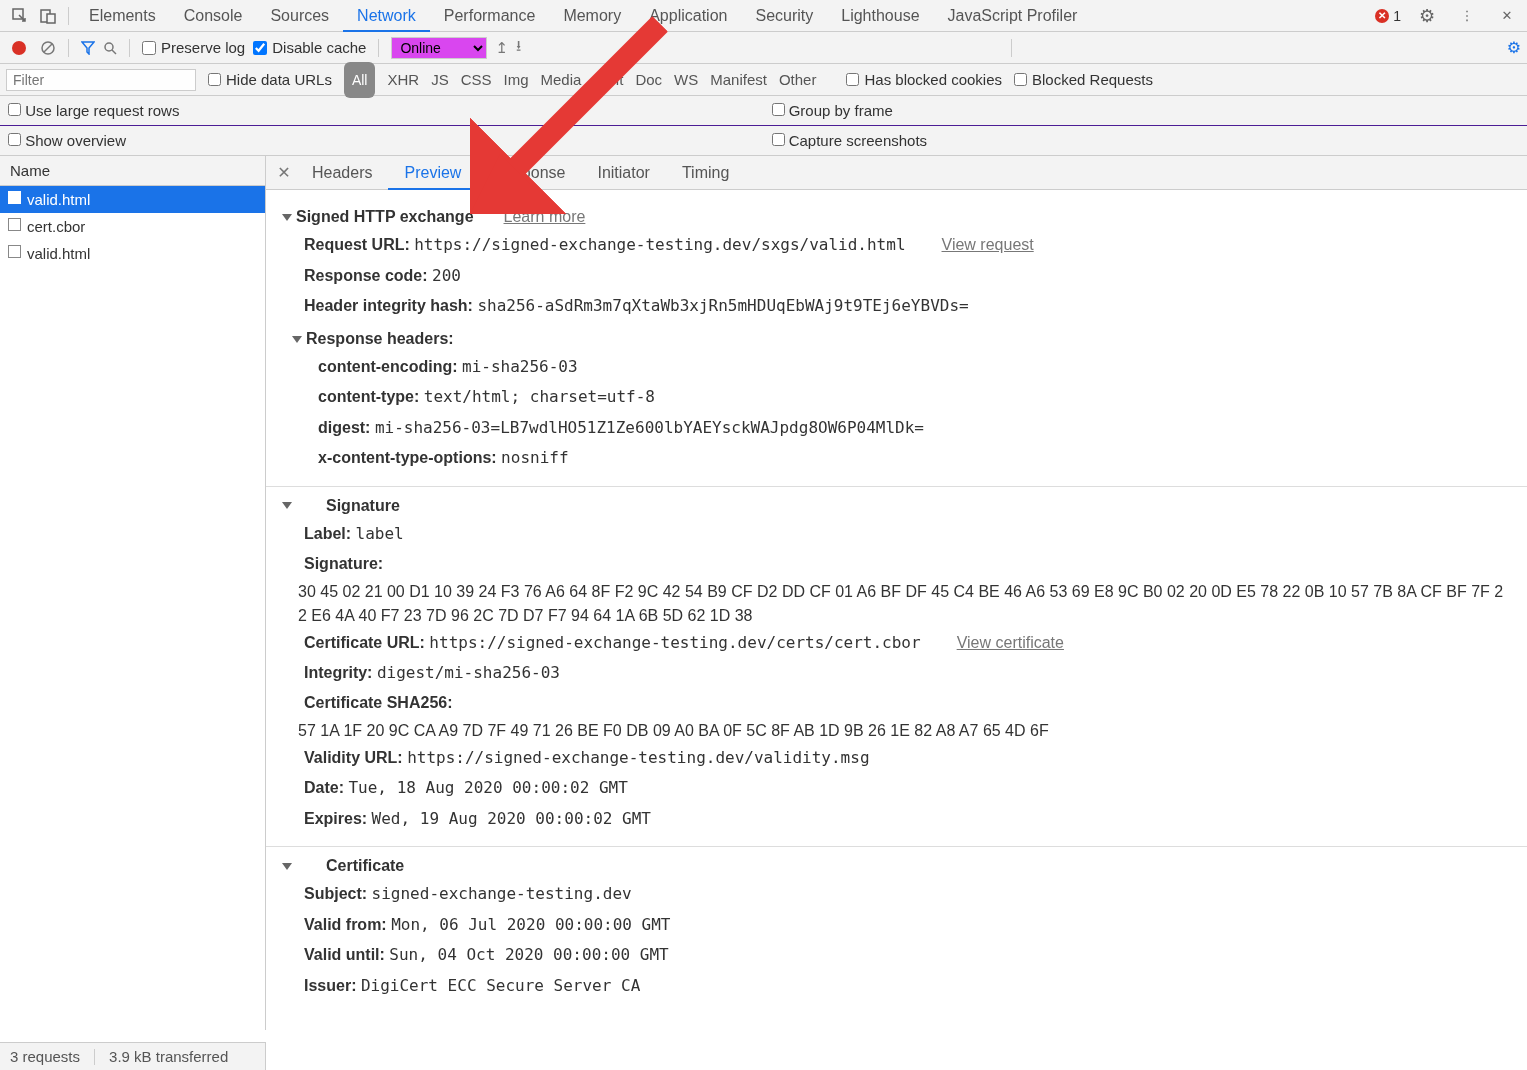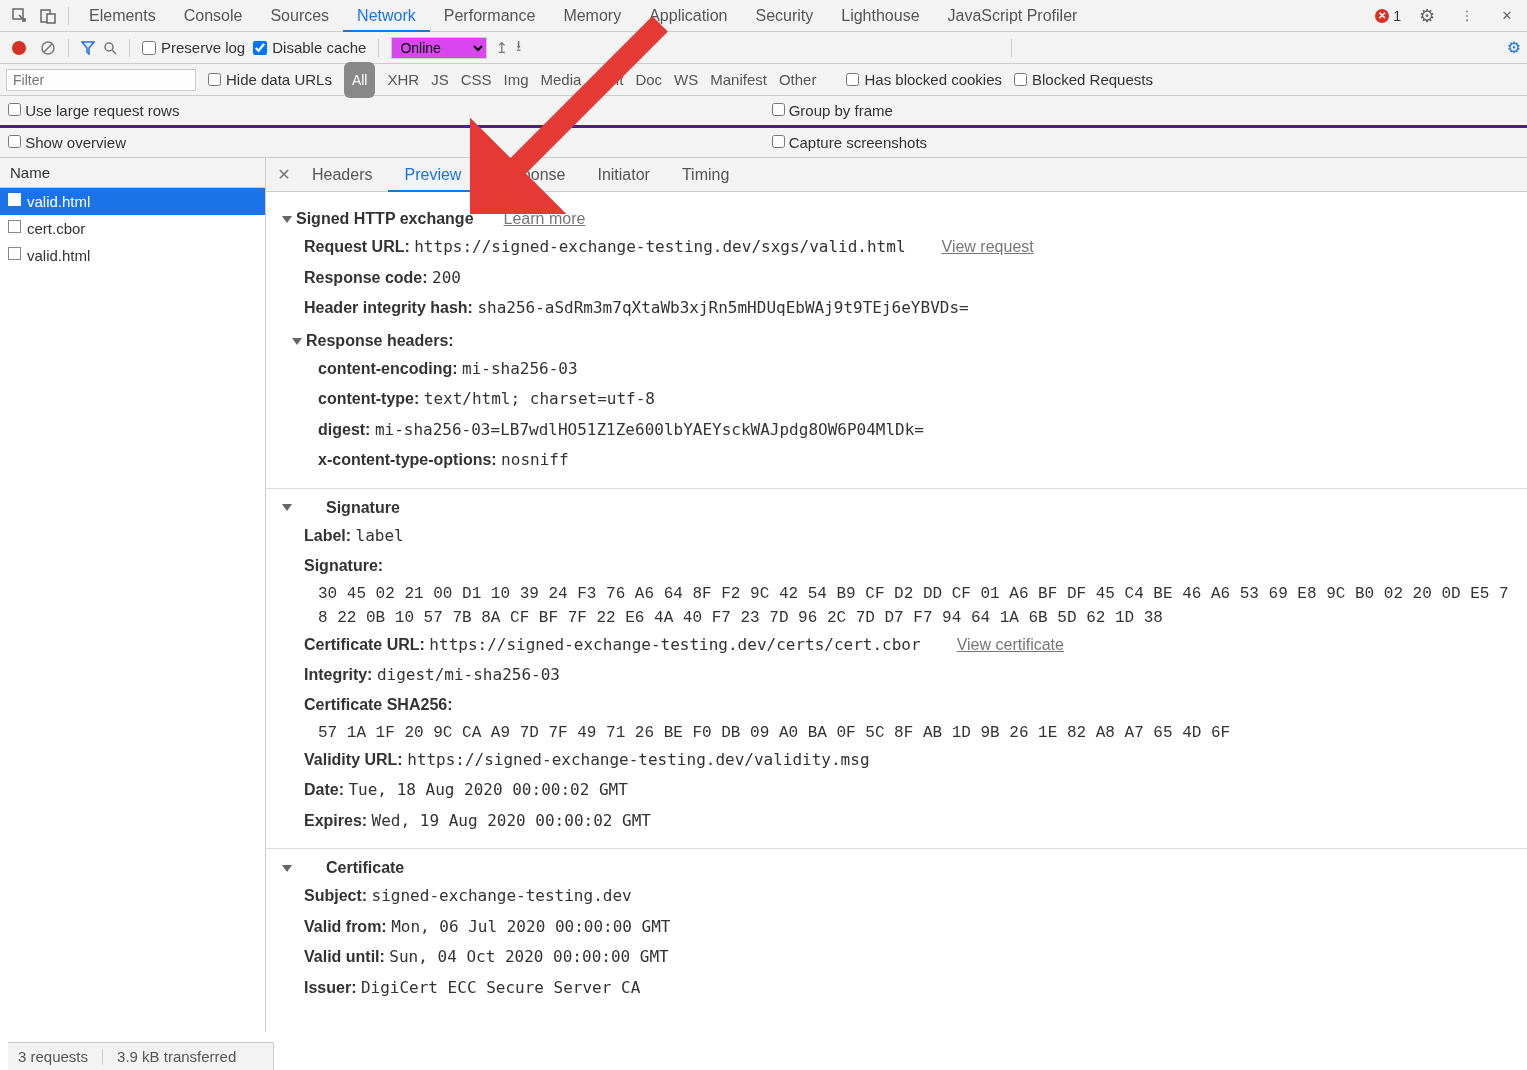--- a/index.html
+++ b/index.html
@@ -27,21 +27,21 @@
 
 
 .filterbar { display: flex; align-items: center; height: 32px; background: #f3f3f3; border-bottom: 1px solid #ccc; padding: 0 6px; gap: 12px; font-size: 15px; }
 .filterbar input[type=text] { width: 190px; height: 22px; border: 1px solid #ccc; background: #fefefe; padding: 0 6px; font-size: 14px; }
 .filterbar label { display: flex; align-items: center; gap: 5px; }
 .pill { background: #888; color: #fff; border-radius: 6px; padding: 10px 8px; font-size: 14px; }
 .ftypes { display: flex; gap: 12px; color: #555; }
 .ftypes span { cursor: default; }
 
 
-.optsrow { display: flex; background: #f3f3f3; border-bottom: 3px solid #4c1d95; font-size: 15px; }
+.optsrow { display: flex; background: #f3f3f3; border-bottom: 1px solid #4c1d95; font-size: 15px; }
 .optsrow .cell { width: 50%; padding: 6px 8px; display: flex; align-items: center; gap: 6px; }
 .optsrow .cell.right { border-left: none; }
 
 
 .split { display: flex; height: calc(100% - 32px - 32px - 32px - 36px - 36px - 28px); }
 .reqlist { width: 266px; border-right: 1px solid #ccc; display: flex; flex-direction: column; }
 .reqlist .hdr { background: #f3f3f3; border-bottom: 1px solid #ccc; padding: 6px 10px; font-size: 15px; color: #333; }
 .reqlist .row { display: flex; align-items: flex-start; gap: 6px; padding: 5px 8px; font-size: 15px; }
 .reqlist .row.sel { background: #1a73e8; color: #fff; }
 .reqlist .row .box { width: 13px; height: 13px; border: 1px solid #888; background: #fff; }
@@ -56,25 +56,25 @@
 .content { padding: 8px 0 20px 0; font-size: 16px; line-height: 1.65; }
 .sect { border-bottom: 1px solid #ddd; padding: 6px 16px 12px 16px; }
 .sect-title { font-weight: bold; color: #333; display: flex; align-items: center; gap: 30px; }
 .tri { display: inline-block; width: 0; height: 0; border-left: 5px solid transparent; border-right: 5px solid transparent; border-top: 7px solid #666; transform: rotate(0deg); margin-right: 4px; vertical-align: middle; }
 .row-kv { margin-left: 22px; padding: 2px 0; }
 .row-kv .k { font-weight: bold; color: #333; }
 .row-kv .v { font-family: "Menlo", "Consolas", monospace; color: #333; }
 .row-kv .link { color: #777; text-decoration: underline; margin-left: 36px; }
 .subhead { font-weight: bold; margin-left: 10px; padding-top: 4px; }
 .sub .row-kv { margin-left: 36px; }
-.mono-block { font-family: Liberation Mono, monospace; margin-left: 36px; white-space: pre-wrap; word-break: break-all; line-height: 1.5; }
+.mono-block { font-family: Liberation Sans, sans-serif; margin-left: 16px; white-space: pre-wrap; word-break: break-all; line-height: 1.5; }
 .learn { color: #777; text-decoration: underline; font-weight: normal; }
 
 
-.statusbar { position: absolute; bottom: 0; left: 8px; right: 0; height: 28px; background: #f3f3f3; border-top: 1px solid #ccc; display: flex; align-items: center; padding: 0 10px; gap: 14px; font-size: 15px; color: #555; width: 266px; border-right: 1px solid #ccc;}
+.statusbar { position: absolute; bottom: 0; left: 0; right: 0; height: 28px; background: #f3f3f3; border-top: 1px solid #ccc; display: flex; align-items: center; padding: 0 10px; gap: 14px; font-size: 15px; color: #555; width: 266px; border-right: 1px solid #ccc;}
 .statusbar .div { width: 1px; height: 16px; background: #ccc; }
 
 
 .arrow-overlay { position: absolute; left: 470px; top: 14px; width: 220px; height: 200px; pointer-events: none; z-index: 99; }
 </style>
 </head>
 <body>
 
 <div class="topbar">
   <span class="ic">

